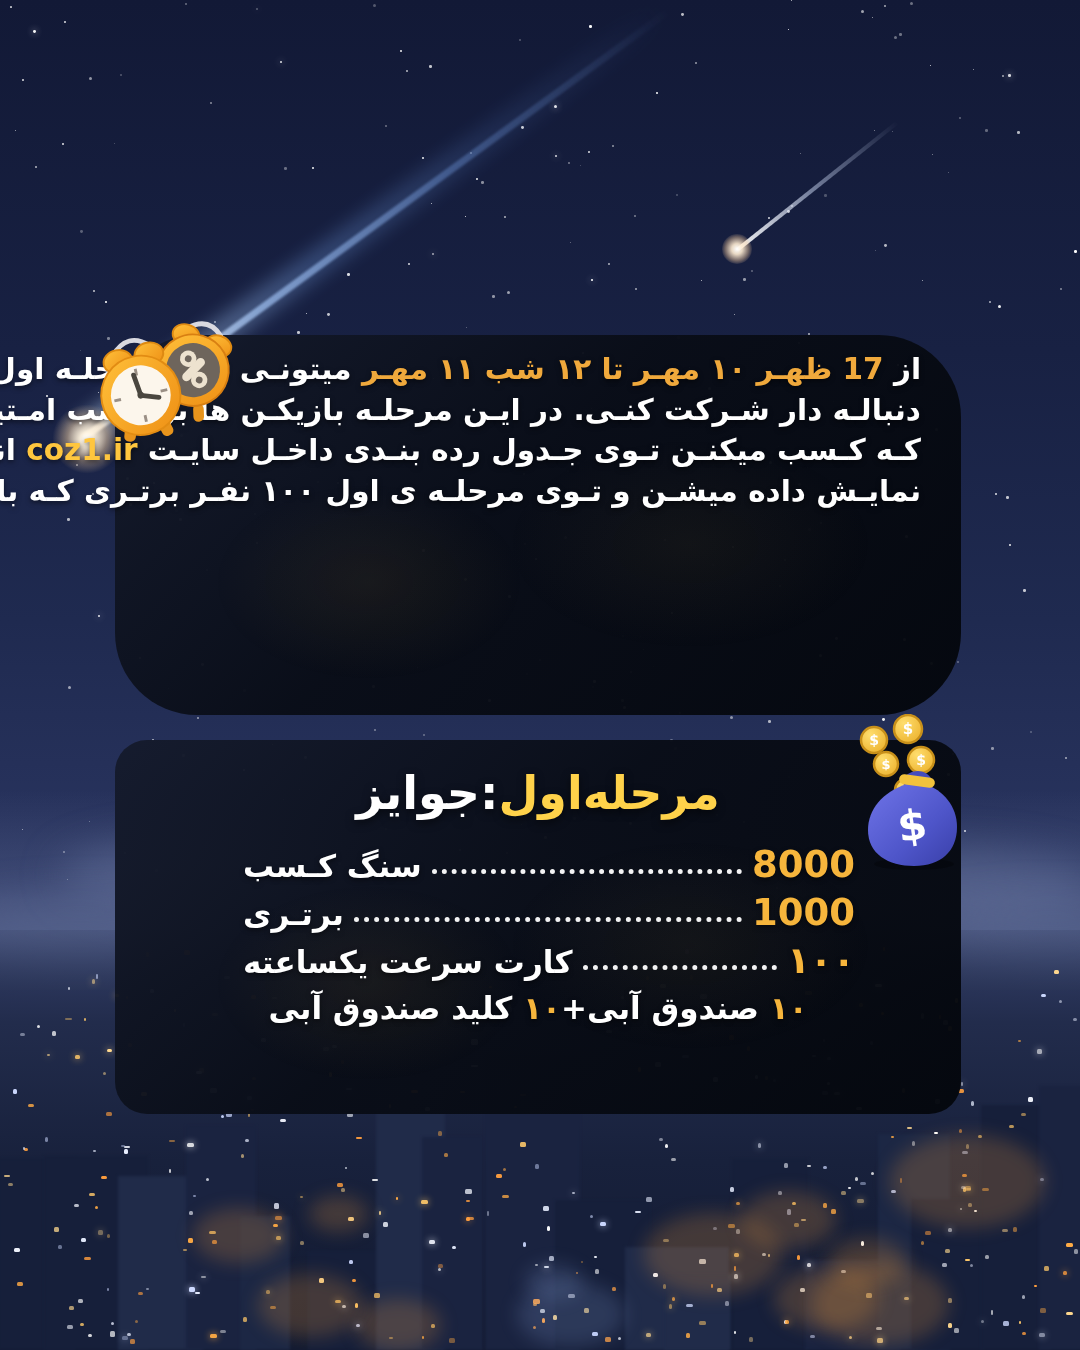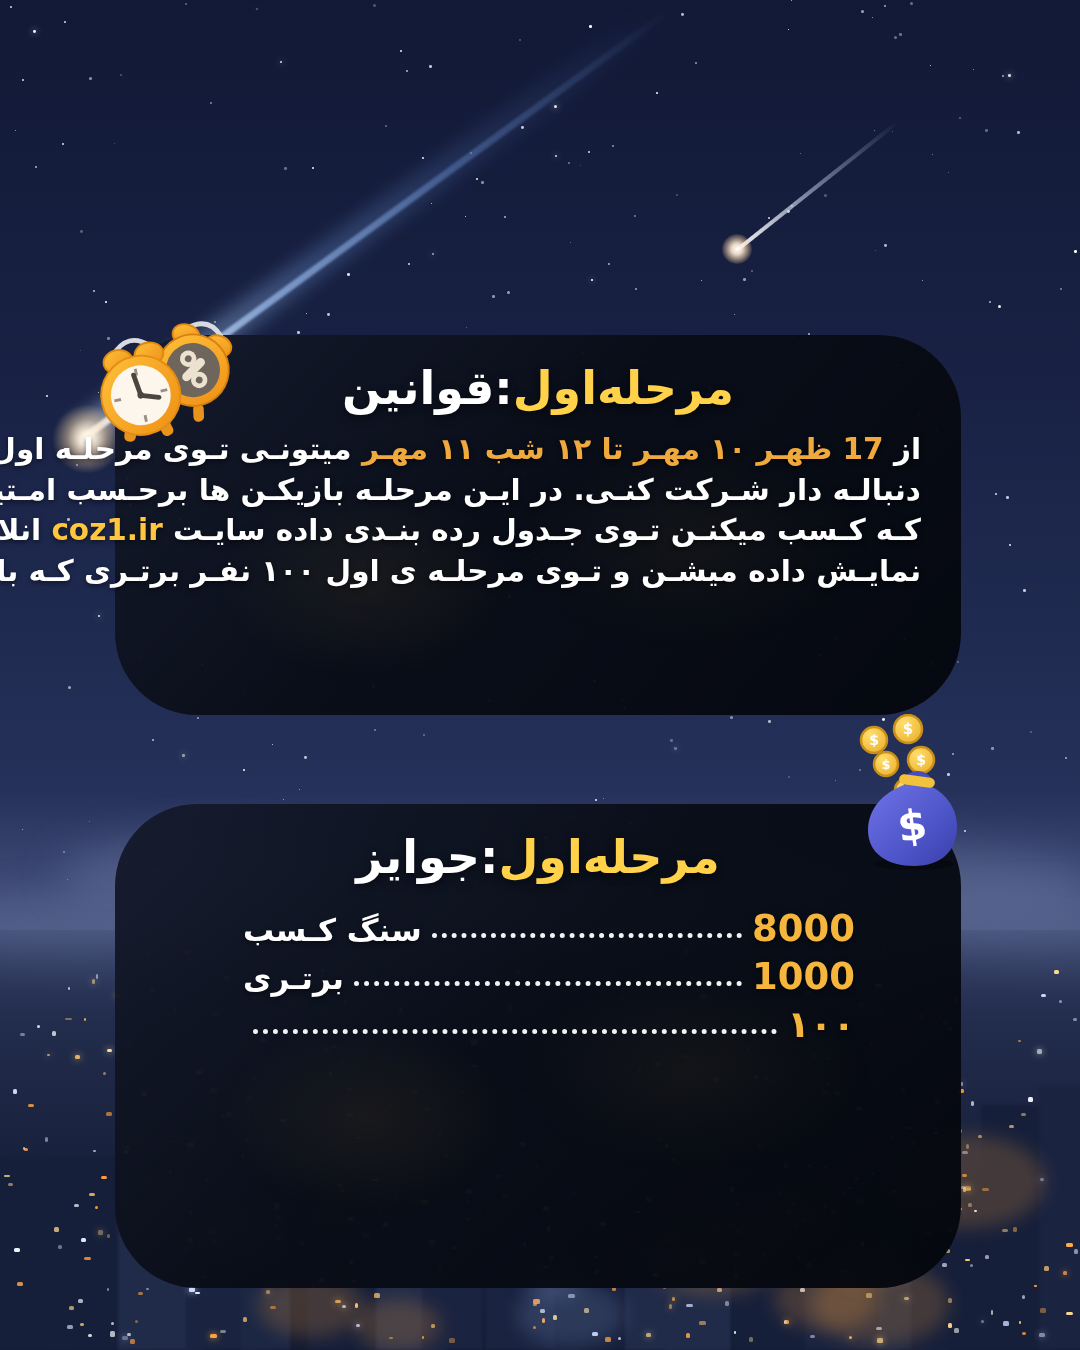--- a/index.html
+++ b/index.html
@@ -34,21 +34,21 @@
   .city{position:absolute;left:0;top:930px;width:1080px;height:420px;
     background:linear-gradient(180deg,rgba(46,56,92,.2) 0%,#222c4c 22%,#18213c 55%,#121a31 100%);}
 
   
   .panel{position:absolute;left:115px;width:846px;border-radius:82px;direction:rtl;
     background:linear-gradient(135deg,rgba(21,27,45,.97) 0%,rgba(9,13,23,.97) 45%,rgba(4,7,13,.97) 100%);}
   .panel::after{content:"";position:absolute;inset:0;border-radius:82px;
     background:radial-gradient(220px 140px at 30% 65%,rgba(150,122,52,.10),transparent 70%),
                radial-gradient(260px 150px at 68% 55%,rgba(140,115,55,.08),transparent 70%);}
   .panel-rules{top:335px;height:380px;}
-  .panel-prizes{top:804px;height:484px;}
+  .panel-prizes{top:740px;height:374px;border-radius:32px;}
   .panel-title{margin:0;padding-top:26px;text-align:center;font-size:46px;font-weight:900;letter-spacing:0;
     color:#fff;text-shadow:0 3px 8px rgba(0,0,0,.55);position:relative;z-index:2;}
   .c-yellow{color:#FFD24A;} .c-orange{color:#F0A93C;} .c-link{color:#FFC63E;} .c-gold{color:#F6B53C;} .c-white{color:#FFFFFF;}
 
   .body-text{position:relative;z-index:2;margin-top:14px;padding:0 40px;text-align:center;}
   .body-line{font-size:29.5px;line-height:40.5px;font-weight:700;color:#fff;white-space:nowrap;
     text-shadow:0 2px 5px rgba(0,0,0,.5);}
 
   .prize-list{position:relative;z-index:2;margin-top:26px;padding:0 106px 0 128px;}
   .prize-row{display:flex;direction:rtl;align-items:flex-end;margin-bottom:11px;height:37px;}
@@ -704,25 +704,24 @@
       <div class="glowblob" style="left: 812px; top: 1263px; width: 137px; height: 82px; background: rgba(255, 165, 60, 0.2);"></div>
       <div class="glowblob" style="left: 258px; top: 1274px; width: 105px; height: 63px; background: rgba(255, 165, 60, 0.2);"></div>
       <div class="glowblob" style="left: 774px; top: 1268px; width: 104px; height: 62px; background: rgba(255, 165, 60, 0.2);"></div>
       <div class="glowblob" style="left: 644px; top: 1213px; width: 138px; height: 83px; background: rgba(255, 165, 60, 0.2);"></div>
       <div class="glowblob" style="left: 828px; top: 1238px; width: 79px; height: 47px; background: rgba(255, 165, 60, 0.2);"></div>
       <div class="glowblob" style="left: 741px; top: 1191px; width: 95px; height: 57px; background: rgba(255, 165, 60, 0.2);"></div>
       <div class="glowblob" style="left: 193px; top: 1208px; width: 92px; height: 55px; background: rgba(255, 165, 60, 0.2);"></div>
     </div>
 
   <section class="panel panel-rules">
-    <h1 class="panel-title"><span class="c-yellow">مرحله‌اول</span><span class="c-white">:</span><span class="c-white">قوانین</span></h1>
     <div class="body-text">
         <div class="body-line"><span class="c-white">از </span><span class="c-orange">17 ظهـر ۱۰ مهـر تا ۱۲ شب ۱۱ مهـر</span><span class="c-white"> میتونـی تـوی مرحلـه اول اتـک های</span></div>
         <div class="body-line"><span class="c-white">دنبالـه دار شـرکت کنـی. در ایـن مرحلـه بازیکـن ها برحـسب امـتیازی</span></div>
-        <div class="body-line"><span class="c-white">کـه کـسب میکنـن تـوی جـدول رده بنـدی داده سایـت </span><span class="c-link">coz1.ir</span><span class="c-white"> انلاین</span></div>
+        <div class="body-line"><span class="c-white">کـه کـسب میکنـن تـوی جـدول رده بنـدی داخـل سایـت </span><span class="c-link">coz1.ir</span><span class="c-white"> انلاین</span></div>
         <div class="body-line"><span class="c-white">نمایـش داده میشـن و تـوی مرحلـه ی اول ۱۰۰ نفـر برتـری کـه بالاترین</span></div>
       </div>
   </section>
 
   <svg class="clocks" viewBox="0 0 170 140" aria-hidden="true">
     <defs>
       <linearGradient id="orangeGrad" x1="0" y1="0" x2="1" y2="1">
         <stop offset="0" stop-color="#FFC03A"></stop>
           <stop offset="1" stop-color="#EE8F14"></stop>
       </linearGradient>
@@ -771,22 +770,24 @@
 
         <div class="prize-row">
           <span class="prize-amount">1000</span>
           <span class="prize-dots"></span>
           <span class="prize-label">برتـری</span>
         </div>
 
         <div class="prize-row">
           <span class="prize-amount">۱۰۰</span>
           <span class="prize-dots"></span>
+          <span class="prize-label">کارت سرعت یکساعته</span>
         </div>
       </div>
+    <div class="prize-final"><span class="c-gold">۱۰</span><span class="c-white"> صندوق آبی</span><span class="c-white">+</span><span class="c-gold">۱۰</span><span class="c-white"> کلید صندوق آبی</span></div>
   </section>
 
   <svg class="moneybag" viewBox="0 0 130 158" aria-hidden="true">
     <defs>
       <linearGradient id="bagGrad" x1="0" y1="0" x2="1" y2="1">
         <stop offset="0" stop-color="#6F74E8"></stop>
           <stop offset="0.6" stop-color="#4E55C9"></stop>
           <stop offset="1" stop-color="#393FA8"></stop>
       </linearGradient>
       <radialGradient id="coinGrad" cx="0.35" cy="0.3" r="1">

